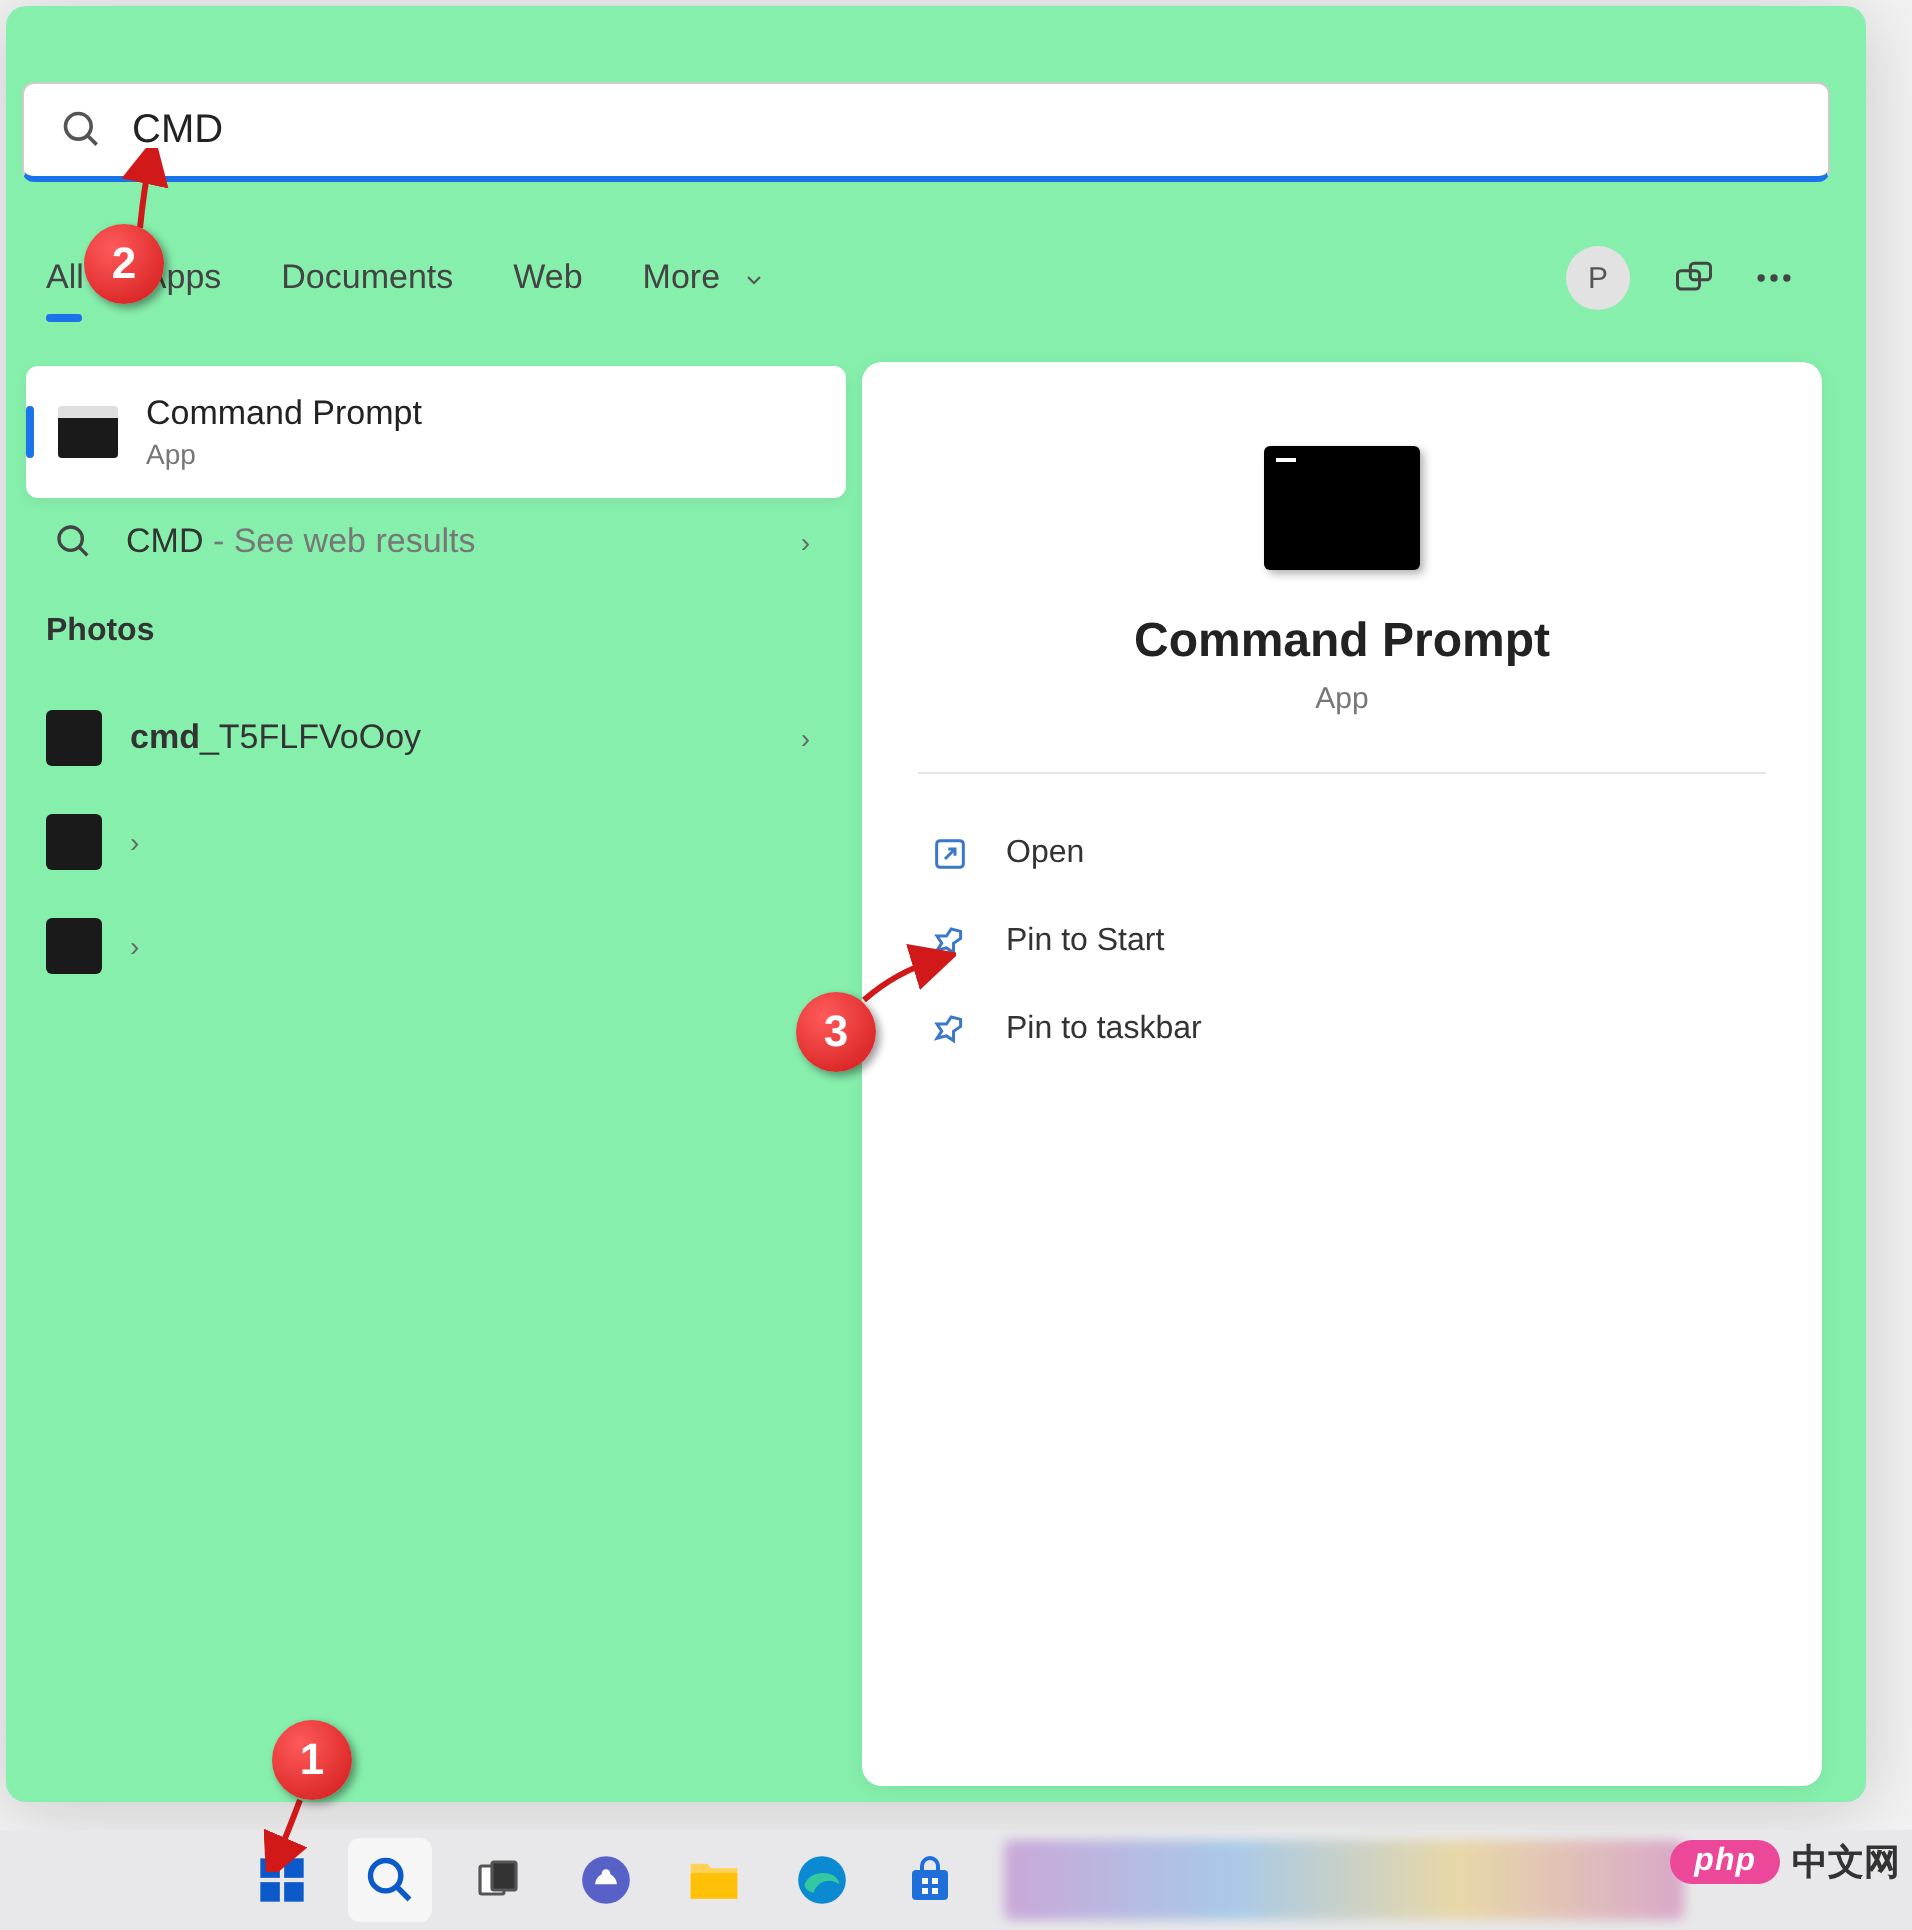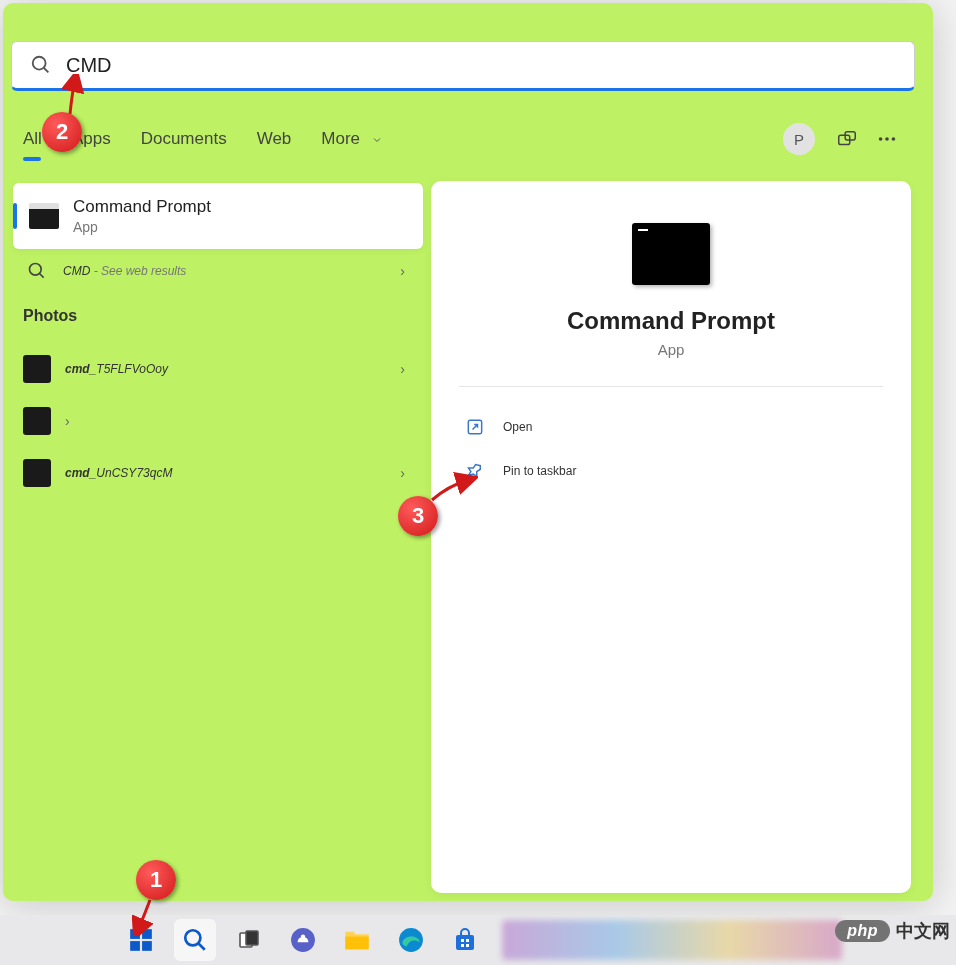--- a/index.html
+++ b/index.html
@@ -1,20 +1,20 @@
 <!DOCTYPE html>
 <html><head>
   <meta charset="utf-8">
   <style>
     * { margin: 0; padding: 0; box-sizing: border-box; font-family: "Segoe UI", sans-serif; }
     body { width: 956px; height: 965px; background: #f3f3f3; position: relative; overflow: hidden; }
     
     .search-panel {
       position: absolute; top: 3px; left: 3px; width: 930px; height: 898px;
-      background: #bef264; border-radius: 10px;
+      background: #86efac; border-radius: 10px;
       box-shadow: 0 4px 40px rgba(0,0,0,0.18);
     }
     
     .search-bar {
       position: absolute; top: 38px; left: 8px; width: 904px; height: 50px;
       background: #fff; border: 1px solid #ccc; border-bottom: 3px solid #1a73e8;
       border-radius: 6px; display: flex; align-items: center; padding: 0 18px;
     }
     .search-bar svg { width: 22px; height: 22px; stroke: #555; fill: none; stroke-width: 2; }
     .search-bar input {
@@ -67,21 +67,21 @@
     
     .list-item {
       display: flex; align-items: center; padding: 12px 10px;
       cursor: pointer; border-radius: 4px;
     }
     .list-icon-search { width: 28px; display: flex; justify-content: center; margin-right: 12px; }
     .list-icon-search svg { width: 20px; height: 20px; stroke: #444; fill: none; stroke-width: 2; }
     .list-icon-photo {
       width: 28px; height: 28px; background: #1a1a1a; border-radius: 3px; margin-right: 14px; flex-shrink: 0;
     }
-    .list-text { font-size: 12px; color: #333; flex: 1; font-style: italic; }
+    .list-text { font-size: 17px; color: #333; flex: 1; }
     .list-text .bold { font-weight: 600; }
     .list-text .dim { color: #777; }
     .chevron-r { color: #666; font-size: 14px; padding-right: 8px; }
     
     .details-panel {
       position: absolute; top: 178px; left: 428px; width: 480px; height: 712px;
       background: #fff; border-radius: 10px; box-shadow: 0 2px 10px rgba(0,0,0,0.06);
       padding: 42px 28px;
     }
     .details-icon-wrap { display: flex; justify-content: center; margin-bottom: 22px; }
@@ -93,21 +93,21 @@
       content: ""; position: absolute; top: 6px; left: 6px; width: 10px; height: 2px; background: #fff;
     }
     .details-title { font-size: 24px; font-weight: 600; text-align: center; color: #222; }
     .details-sub { font-size: 15px; color: #777; text-align: center; margin-top: 6px; }
     .details-divider { height: 1px; background: #e6e6e6; margin: 28px 0 18px 0; }
     .action-item {
       display: flex; align-items: center; padding: 10px 4px; cursor: pointer; border-radius: 4px;
     }
     .action-icon { width: 24px; height: 24px; margin-right: 16px; display: flex; align-items: center; justify-content: center; }
     .action-icon svg { width: 20px; height: 20px; }
-    .action-label { font-size: 12px; color: #333; }
+    .action-label { font-size: 16px; color: #333; }
     
     .taskbar {
       position: absolute; bottom: 0; left: 0; right: 0; height: 50px;
       background: #e8e8ea; display: flex; align-items: center; justify-content: center;
     }
     .tb-item { width: 42px; height: 42px; margin: 0 6px; border-radius: 6px; display: flex; align-items: center; justify-content: center; cursor: pointer; }
     .tb-item.active { background: rgba(255,255,255,0.6); }
     .tb-blur {
       width: 340px; height: 40px; margin-left: 10px; border-radius: 4px;
       background: linear-gradient(90deg, #c9a8d8, #a8c9e8, #e8d8a8, #d8a8c9);
@@ -120,21 +120,21 @@
       color: #fff; font-size: 22px; font-weight: 600;
       display: flex; align-items: center; justify-content: center;
       box-shadow: 2px 2px 4px rgba(0,0,0,0.4); z-index: 50;
     }
     .anno-arrow { position: absolute; z-index: 49; }
     
     .watermark {
       position: absolute; bottom: 22px; right: 6px; display: flex; align-items: center; z-index: 60;
     }
     .wm-pill {
-      background: #737373; color: #fff; font-style: italic; font-weight: 600;
+      background: #ec4899; color: #fff; font-style: italic; font-weight: 600;
       padding: 2px 12px; border-radius: 14px; font-size: 16px; letter-spacing: 0.5px;
     }
     .wm-text { color: #333; font-size: 18px; margin-left: 6px; font-weight: 600; }
   </style>
 </head>
 <body>
 
 <div class="search-panel">
 
   <div class="search-bar">
@@ -203,41 +203,48 @@
       <div class="list-icon-photo"></div>
       <div class="list-text"><span class="bold">cmd</span><span>_T5FLFVoOoy</span></div>
       <div class="chevron-r">›</div>
     </div>
     <div class="list-item">
       <div class="list-icon-photo"></div>
       <div class="chevron-r">›</div>
     </div>
     <div class="list-item">
       <div class="list-icon-photo"></div>
-      <div class="list-text"><span class="bold">cmd</span><span>_UnCSY73qcM</span></div>
       <div class="chevron-r">›</div>
     </div>
   </div>
 
   <div class="details-panel">
     <div class="details-icon-wrap">
       <div class="details-icon"></div>
     </div>
     <div class="details-title">Command Prompt</div>
     <div class="details-sub">App</div>
     <div class="details-divider"></div>
 
     <div class="action-item">
       <div class="action-icon">
         <svg viewBox="0 0 24 24" fill="none" stroke="#3b78c7" stroke-width="1.8">
             <rect x="4" y="4" width="16" height="16" rx="2"></rect>
             <path d="M9 15l6-6M11 9h4v4"></path>
           </svg>
       </div>
       <div class="action-label">Open</div>
+    </div>
+    <div class="action-item">
+      <div class="action-icon">
+        <svg viewBox="0 0 24 24" fill="none" stroke="#3b78c7" stroke-width="1.8">
+            <path d="M12 3l3 3-1 5 4 4-5 1-3 5-1-5-5-1 4-4-1-5z" transform="rotate(45 12 12)"></path>
+          </svg>
+      </div>
+      <div class="action-label">Pin to Start</div>
     </div>
     <div class="action-item">
       <div class="action-icon">
         <svg viewBox="0 0 24 24" fill="none" stroke="#3b78c7" stroke-width="1.8">
             <path d="M12 3l3 3-1 5 4 4-5 1-3 5-1-5-5-1 4-4-1-5z" transform="rotate(45 12 12)"></path>
           </svg>
       </div>
       <div class="action-label">Pin to taskbar</div>
     </div>
   </div>

